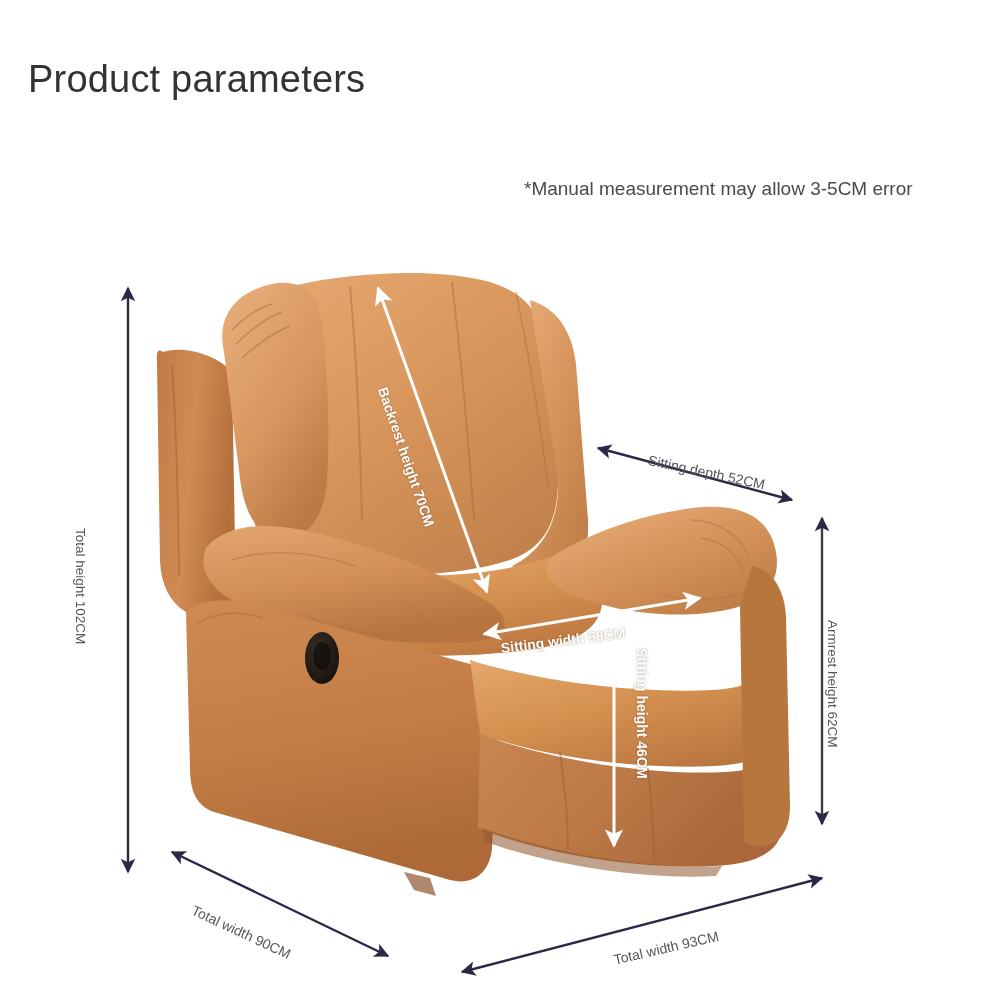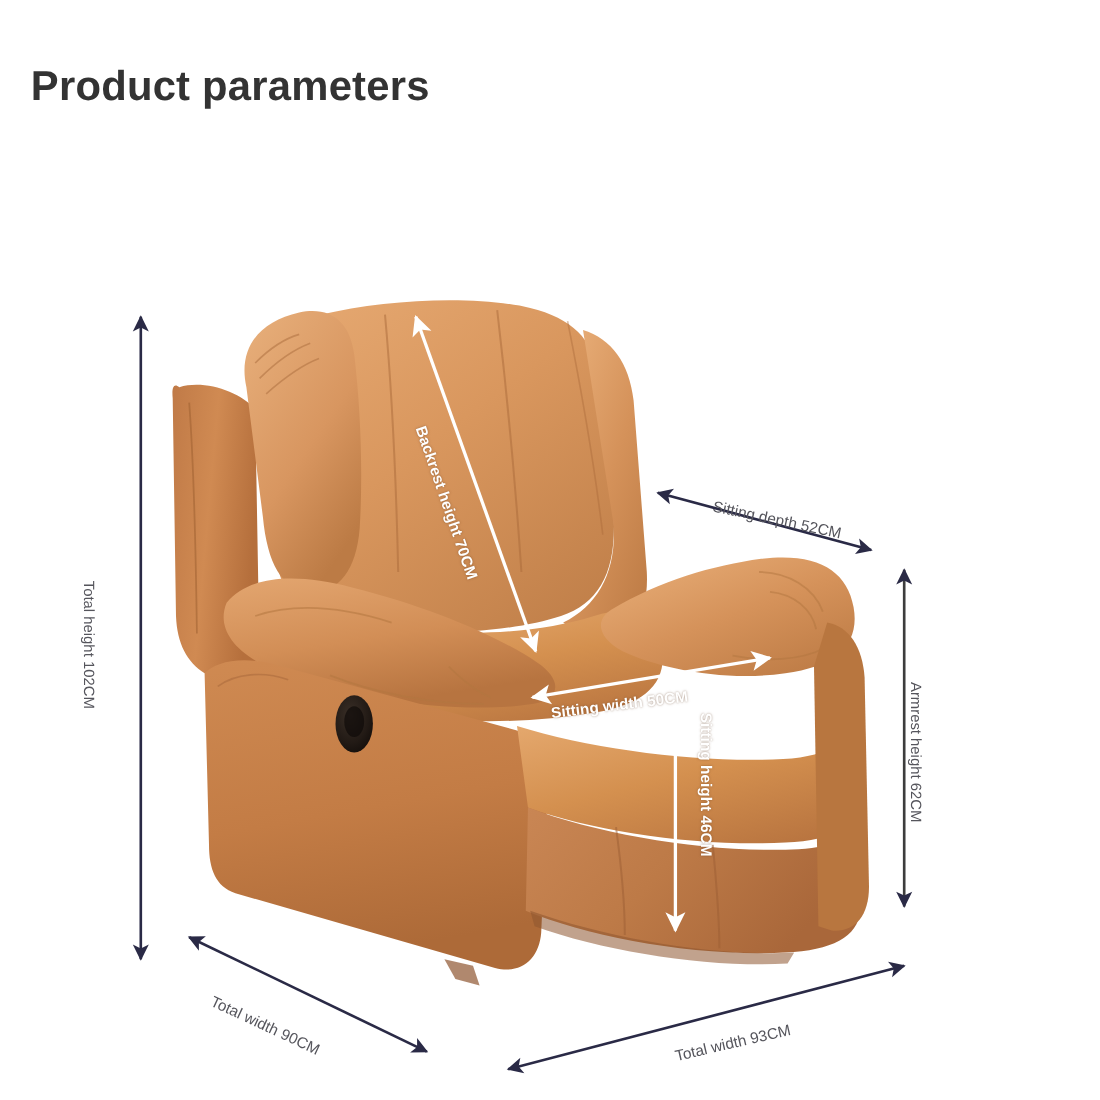--- a/index.html
+++ b/index.html
@@ -15,21 +15,21 @@
     width: 1000px;
     height: 1000px;
     background: #ffffff;
     overflow: hidden;
   }
   #page-title {
     position: absolute;
     left: 28px;
     top: 58px;
     font-size: 38px;
-    font-weight: 700;
+    font-weight: 400;
     color: #333333;
     letter-spacing: 0.2px;
     white-space: nowrap;
   }
   #disclaimer {
     position: absolute;
     left: 524px;
     top: 178px;
     font-size: 19px;
     font-weight: 400;
@@ -106,20 +106,21 @@
     transform: rotate(-13deg);
     font-size: 14px;
   }
 </style>
 </head>
 <body>
 
 <div id="page">
 
   <div id="page-title">Product parameters</div>
+  <div id="disclaimer">*Manual measurement may allow 3-5CM error</div>
 
   <svg id="scene" viewBox="0 0 1000 1000">
     <defs>
       <linearGradient id="gBackLeft" x1="0" y1="0" x2="1" y2="0.3">
         <stop offset="0" stop-color="#c07a47"></stop>
         <stop offset="0.5" stop-color="#d08a52"></stop>
         <stop offset="1" stop-color="#b56f3c"></stop>
       </linearGradient>
       <linearGradient id="gBackPad" x1="0.1" y1="0" x2="0.9" y2="1">
         <stop offset="0" stop-color="#e6a972"></stop>

